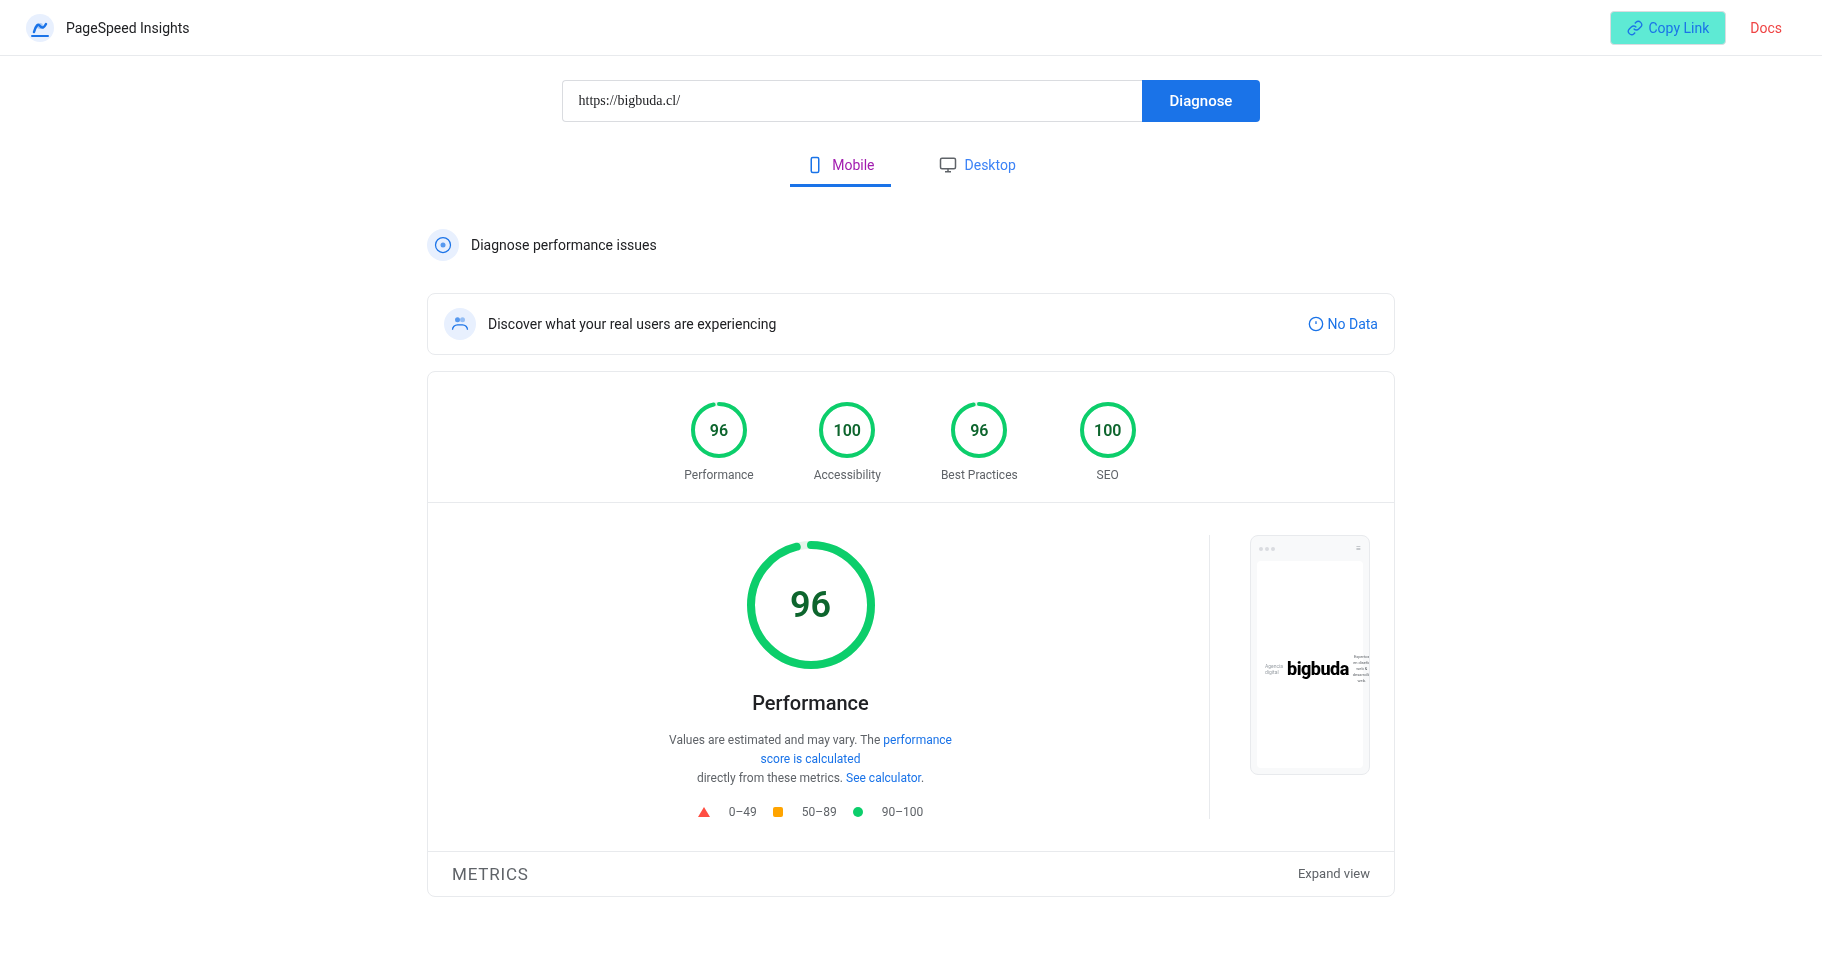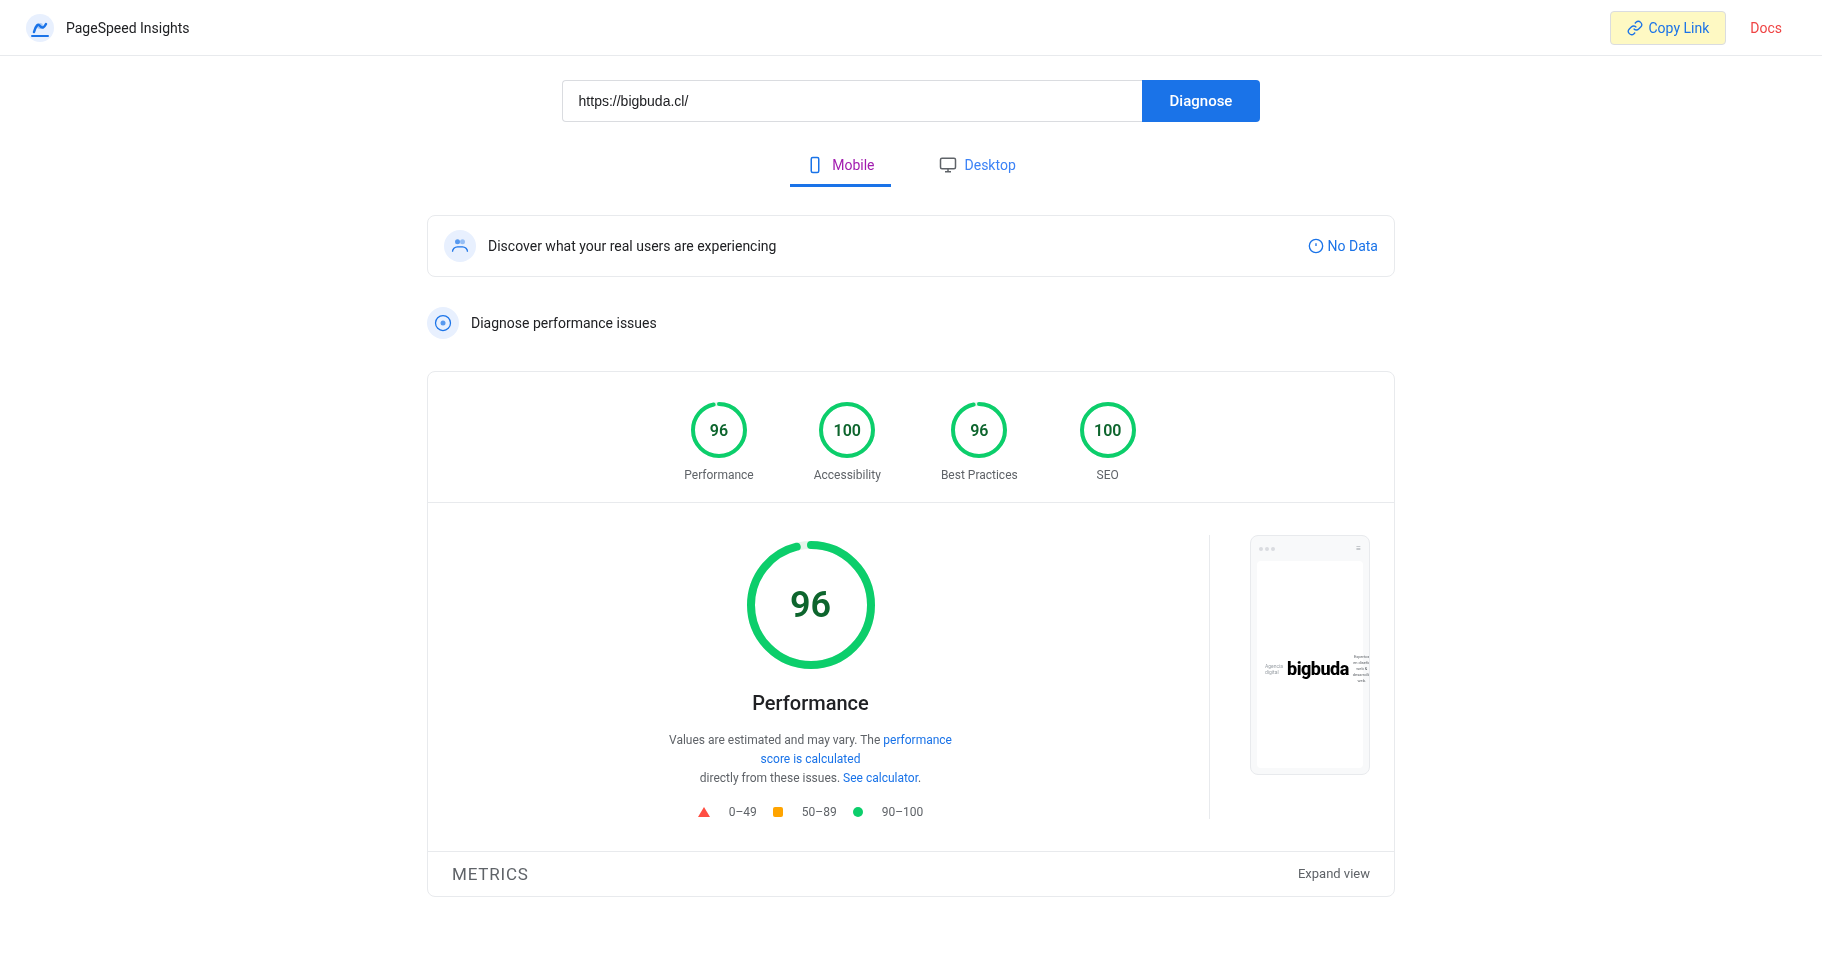--- a/index.html
+++ b/index.html
@@ -38,21 +38,21 @@
       align-items: center;
       gap: 8px;
     }
     .copy-link-btn {
       display: flex;
       align-items: center;
       gap: 6px;
       padding: 8px 16px;
       border: 1px solid #dadce0;
       border-radius: 4px;
-      background: #fef9c3;
+      background: #5eead4;
       color: #1a73e8;
       font-size: 14px;
       cursor: pointer;
       font-family: inherit;
     }
     .docs-btn {
       padding: 8px 16px;
       border: none;
       background: none;
       color: #ef4444;
@@ -77,21 +77,21 @@
     }
     .url-input {
       width: 580px;
       padding: 12px 16px;
       border: 1px solid #dadce0;
       border-right: none;
       border-radius: 4px 0 0 4px;
       font-size: 14px;
       color: #202124;
       outline: none;
-      font-family: Liberation Sans, sans-serif;
+      font-family: Liberation Serif, serif;
     }
     .analyze-btn {
       padding: 12px 28px;
       background: #1a73e8;
       color: #fff;
       border: none;
       border-radius: 0 4px 4px 0;
       font-size: 15px;
       font-weight: 500;
       cursor: pointer;
@@ -450,50 +450,50 @@
     <div class="tab">
       <svg width="18" height="18" viewBox="0 0 24 24" fill="none" stroke="#5f6368" stroke-width="2">
         <rect x="2" y="3" width="20" height="14" rx="2" ry="2"></rect>
         <line x1="8" y1="21" x2="16" y2="21"></line>
         <line x1="12" y1="17" x2="12" y2="21"></line>
       </svg>
       <span>Desktop</span>
     </div>
   </div>
 
+  <div class="info-section" style="border: none; padding: 14px 0 16px;">
+    <div class="info-left">
+      <div class="info-icon" style="background: #e8f0fe;">
+        <svg width="20" height="20" viewBox="0 0 24 24" fill="none">
+          <circle cx="12" cy="12" r="9" stroke="#1a73e8" stroke-width="1.5" fill="#e8f0fe"></circle>
+          <circle cx="12" cy="12" r="3" fill="#1a73e8" opacity="0.7"></circle>
+        </svg>
+      </div>
+      <span class="info-text">Diagnose performance issues</span>
+    </div>
+  </div>
+
   <div class="info-section">
     <div class="info-left">
       <div class="info-icon">
         <svg width="20" height="20" viewBox="0 0 24 24" fill="none">
           <circle cx="9" cy="7" r="3" fill="#1a73e8" opacity="0.7"></circle>
           <circle cx="15" cy="7" r="3" fill="#1a73e8" opacity="0.4"></circle>
           <path d="M3 19c0-3.3 2.7-6 6-6h6c3.3 0 6 2.7 6 6" stroke="#1a73e8" stroke-width="1.5" fill="none"></path>
         </svg>
       </div>
       <span class="info-text">Discover what your real users are experiencing</span>
     </div>
     <div class="no-data-link">
       <svg width="16" height="16" viewBox="0 0 24 24" fill="none" stroke="#1a73e8" stroke-width="2">
         <circle cx="12" cy="12" r="10"></circle>
         <line x1="12" y1="8" x2="12" y2="12"></line>
         <line x1="12" y1="16" x2="12.01" y2="16"></line>
       </svg>
       <span>No Data</span>
-    </div>
-  </div>
-
-  <div class="info-section" style="border: none; padding: 14px 0 16px;">
-    <div class="info-left">
-      <div class="info-icon" style="background: #e8f0fe;">
-        <svg width="20" height="20" viewBox="0 0 24 24" fill="none">
-          <circle cx="12" cy="12" r="9" stroke="#1a73e8" stroke-width="1.5" fill="#e8f0fe"></circle>
-          <circle cx="12" cy="12" r="3" fill="#1a73e8" opacity="0.7"></circle>
-        </svg>
-      </div>
-      <span class="info-text">Diagnose performance issues</span>
     </div>
   </div>
 
   <div class="score-card">
 
     <div class="scores-row">
 
       <div class="score-item">
         <div class="score-circle">
           <svg viewBox="0 0 60 60">
@@ -550,21 +550,21 @@
           </svg>
           <span class="score-text">96</span>
         </div>
 
         <span class="big-score-label">Performance</span>
 
         <p class="score-desc">
           <span>Values are estimated and may vary. The</span>
           <a href="#">performance score is calculated</a>
           <br>
-          <span>directly from these issues.</span>
+          <span>directly from these metrics.</span>
           <a href="#">See calculator</a>.
         </p>
 
         <div class="legend">
           <div class="legend-item">
             <div class="legend-dot-red"></div>
             <span>0–49</span>
           </div>
           <div class="legend-item">
             <div class="legend-dot-orange"></div>

